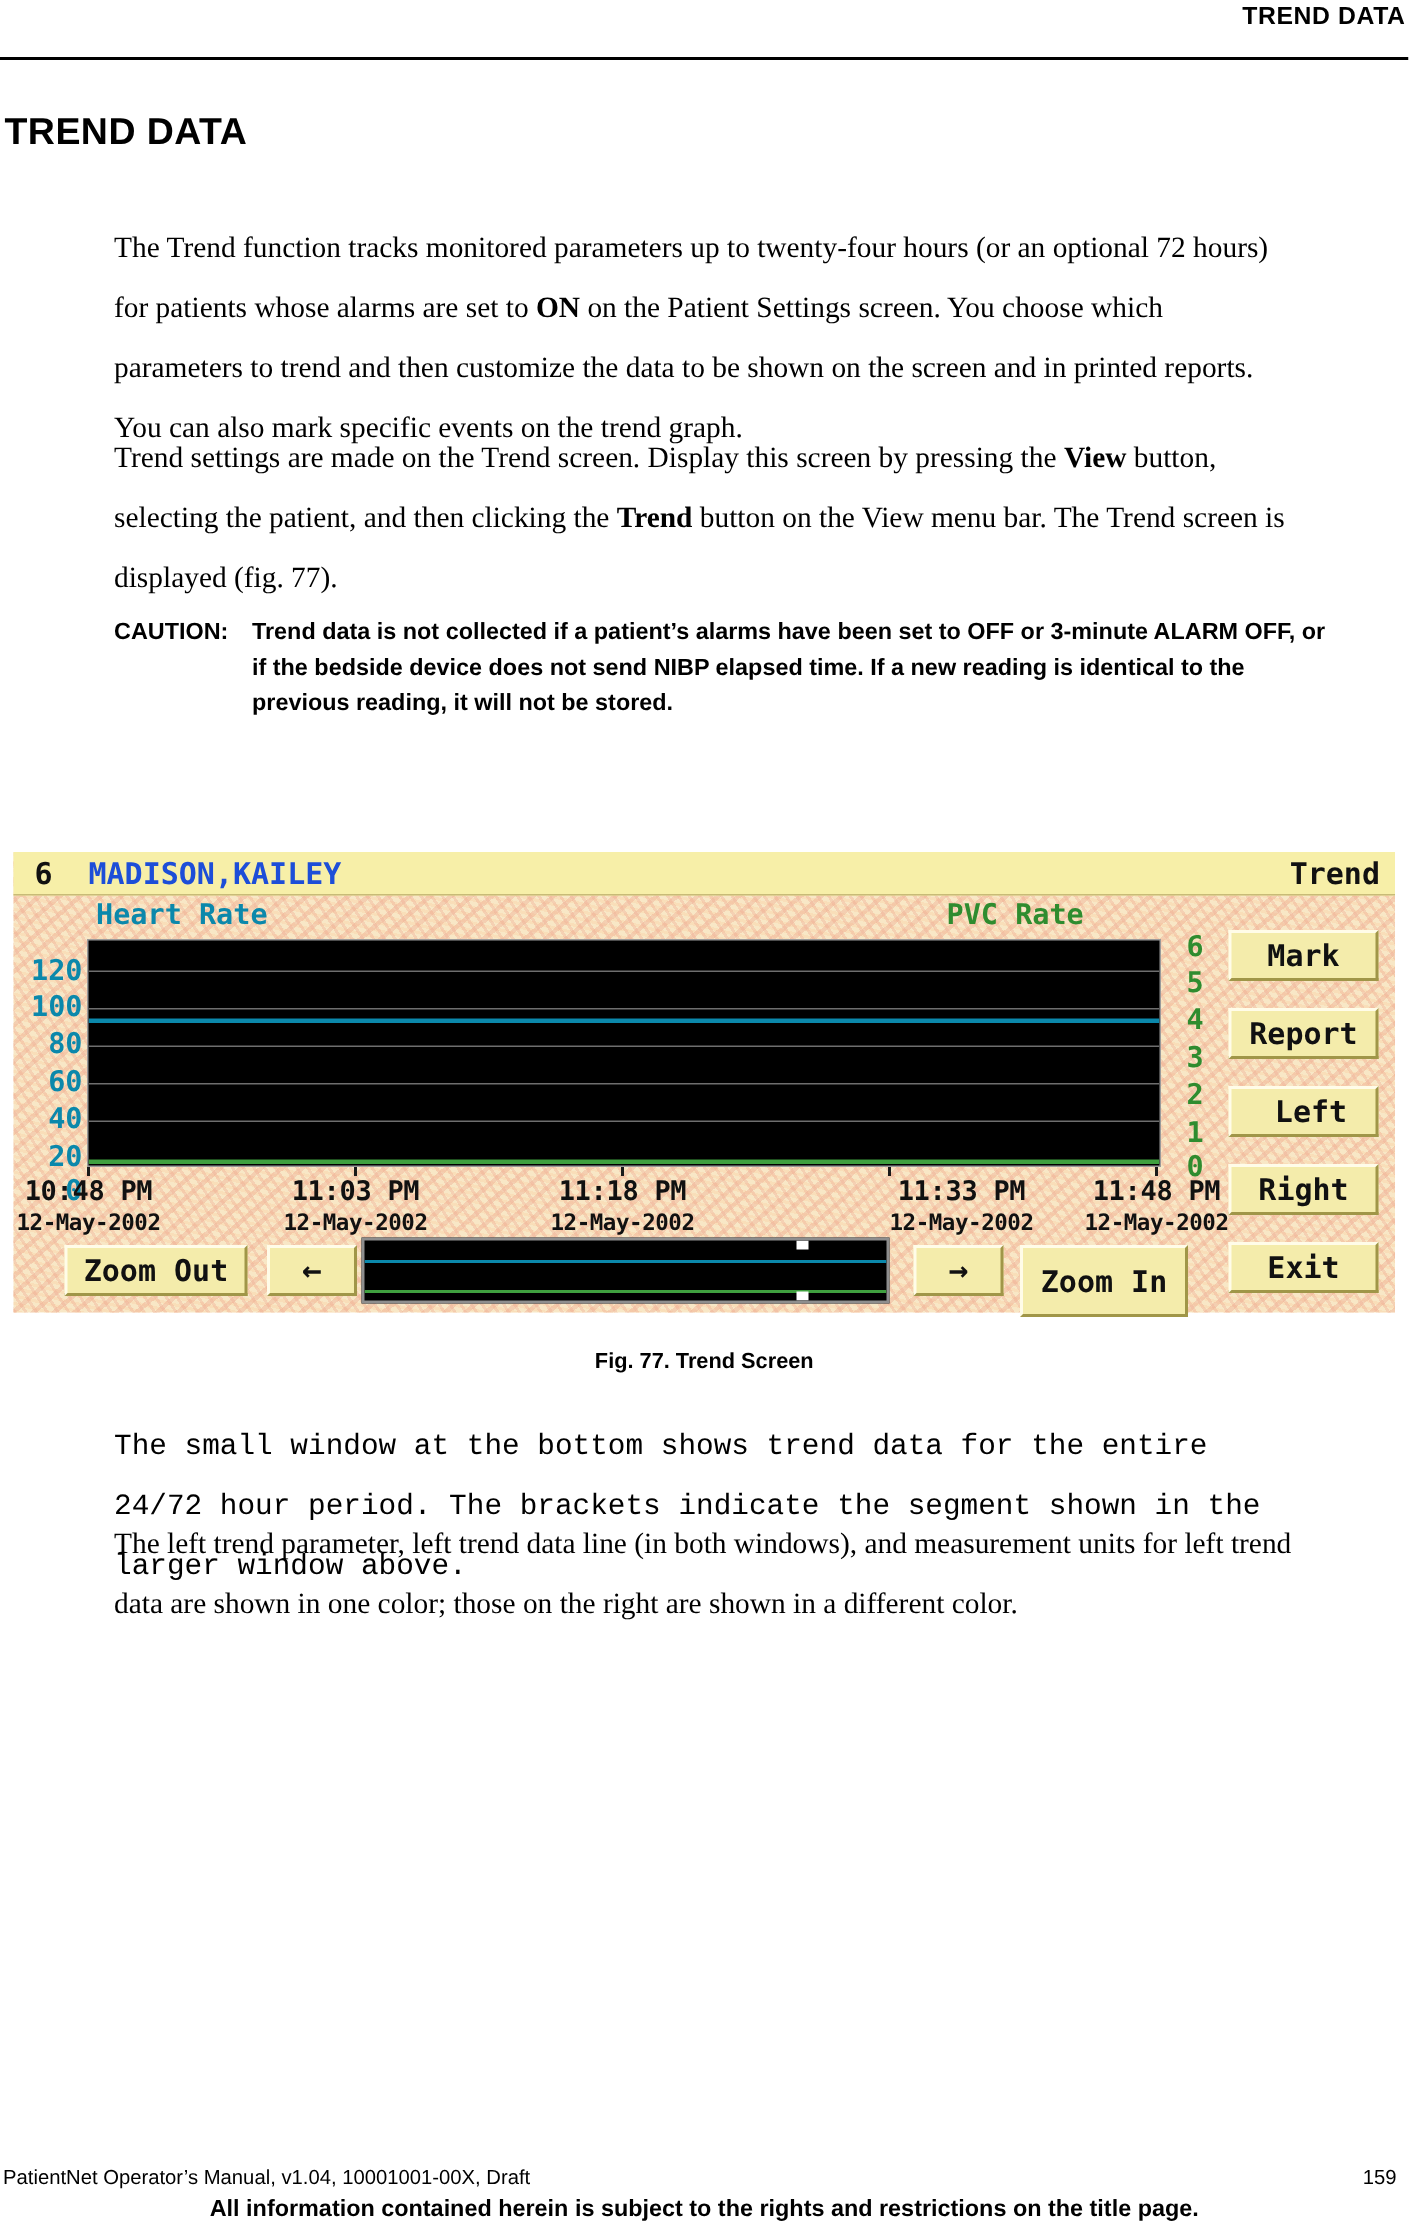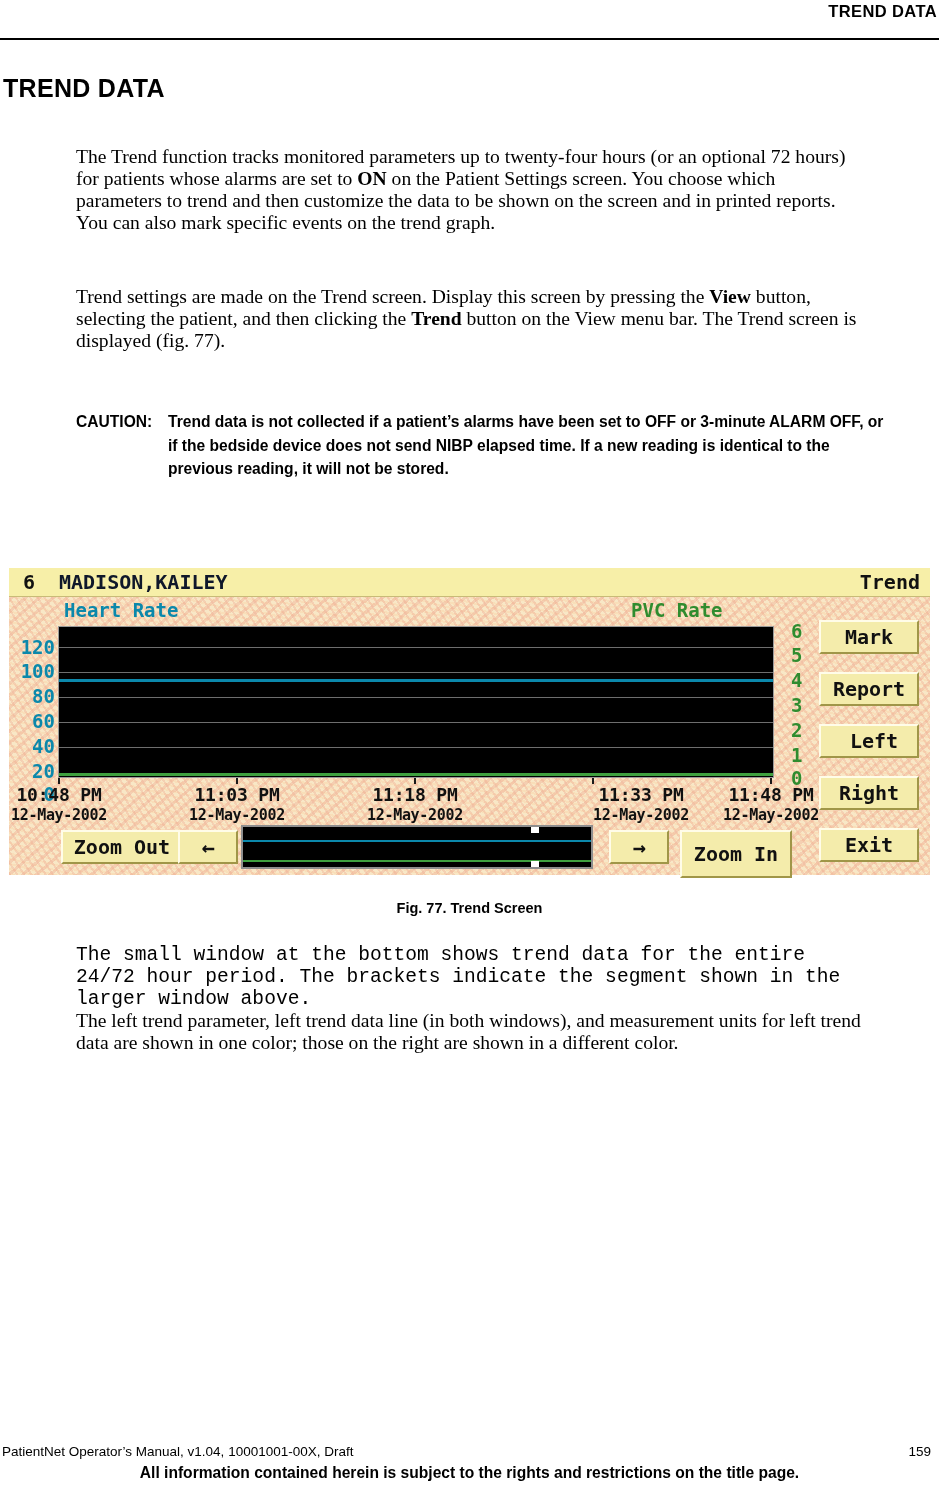--- a/index.html
+++ b/index.html
@@ -28,21 +28,21 @@
   .chapter-title{
     position:absolute; left:3px; top:74px;
     font-family:"Liberation Sans", sans-serif;
     font-weight:bold; font-size:25px; letter-spacing:.3px;
   }
 
   
   .para{
     position:absolute; left:76px; width:790px;
     font-family:"Liberation Serif", serif;
-    font-size:19.6px; line-height:22px; text-align:left;
+    font-size:19.6px; line-height:40px; text-align:left;
   }
   .para b{font-weight:bold;}
 
   
   .caution{
     position:absolute; left:76px; width:820px;
     font-family:"Liberation Sans", sans-serif;
     font-weight:bold; font-size:15.6px; line-height:23.5px;
   }
   .caution .c-label{ }
@@ -67,21 +67,21 @@
     border-bottom:1px solid #c8bb78;
   }
   .fig-bed{
     position:absolute; left:14px; top:2px;
     font-size:20px; font-weight:bold; letter-spacing:0px;
     color:#111;
   }
   .fig-patient{
     position:absolute; left:50px; top:2px;
     font-size:20px; font-weight:bold; letter-spacing:0px;
-    color:#0f172a;
+    color:#1d4ed8;
   }
   .fig-screen-name{
     position:absolute; right:10px; top:2px;
     font-size:20px; font-weight:bold; color:#111;
   }
 
   .param-left{
     position:absolute; left:55px; top:31px;
     font-size:19px; font-weight:bold; color:#0b88ab;
   }
@@ -291,21 +291,21 @@
       <span class="d">12-May-2002</span>
     </div>
   </div>
 
   <div class="btn" style="left:810px; top:52px;  width:100px; height:34px;">Mark</div>
   <div class="btn" style="left:810px; top:104px; width:100px; height:34px;">Report</div>
   <div class="btn" style="left:810px; top:156px; width:100px; height:34px;padding-left:10px;">Left</div>
   <div class="btn" style="left:810px; top:208px; width:100px; height:34px;">Right</div>
   <div class="btn" style="left:810px; top:260px; width:100px; height:34px;">Exit</div>
 
-  <div class="btn" style="left:34px;  top:262px; width:122px; height:34px;margin-left:18px;">Zoom Out</div>
+  <div class="btn" style="left:34px;  top:262px; width:122px; height:34px;">Zoom Out</div>
   <div class="btn" style="left:169px; top:262px; width:60px;  height:34px; font-size:22px;">←</div>
   <div class="btn" style="left:600px; top:262px; width:60px;  height:34px; font-size:22px;">→</div>
   <div class="btn" style="left:671px; top:262px; width:112px; height:48px;">Zoom In</div>
 
 </div>
 
 <div class="mini">
   <div class="series-left" style="top:13px;"></div>
   <div class="series-right" style="top:33px;"></div>
   <div class="bracket" style="left:288px; top:0px;"></div>

